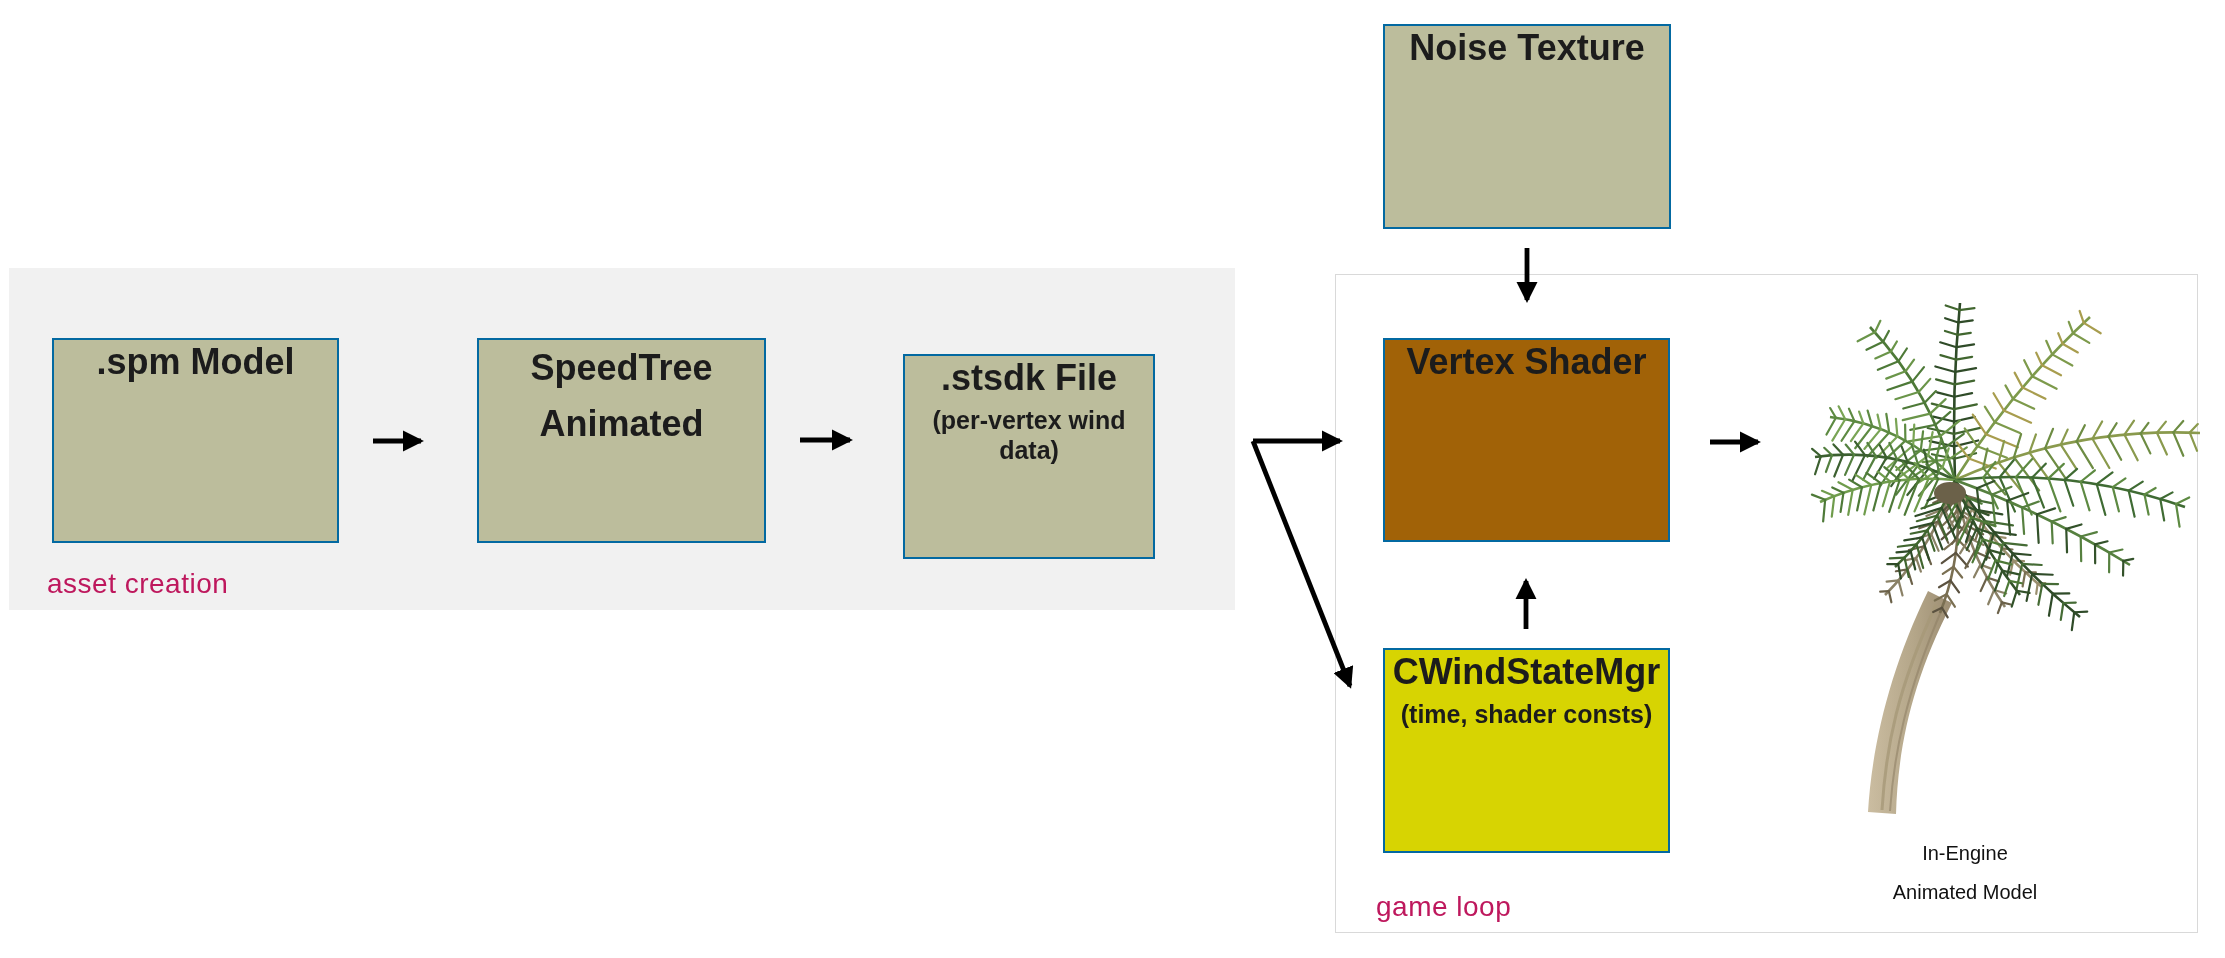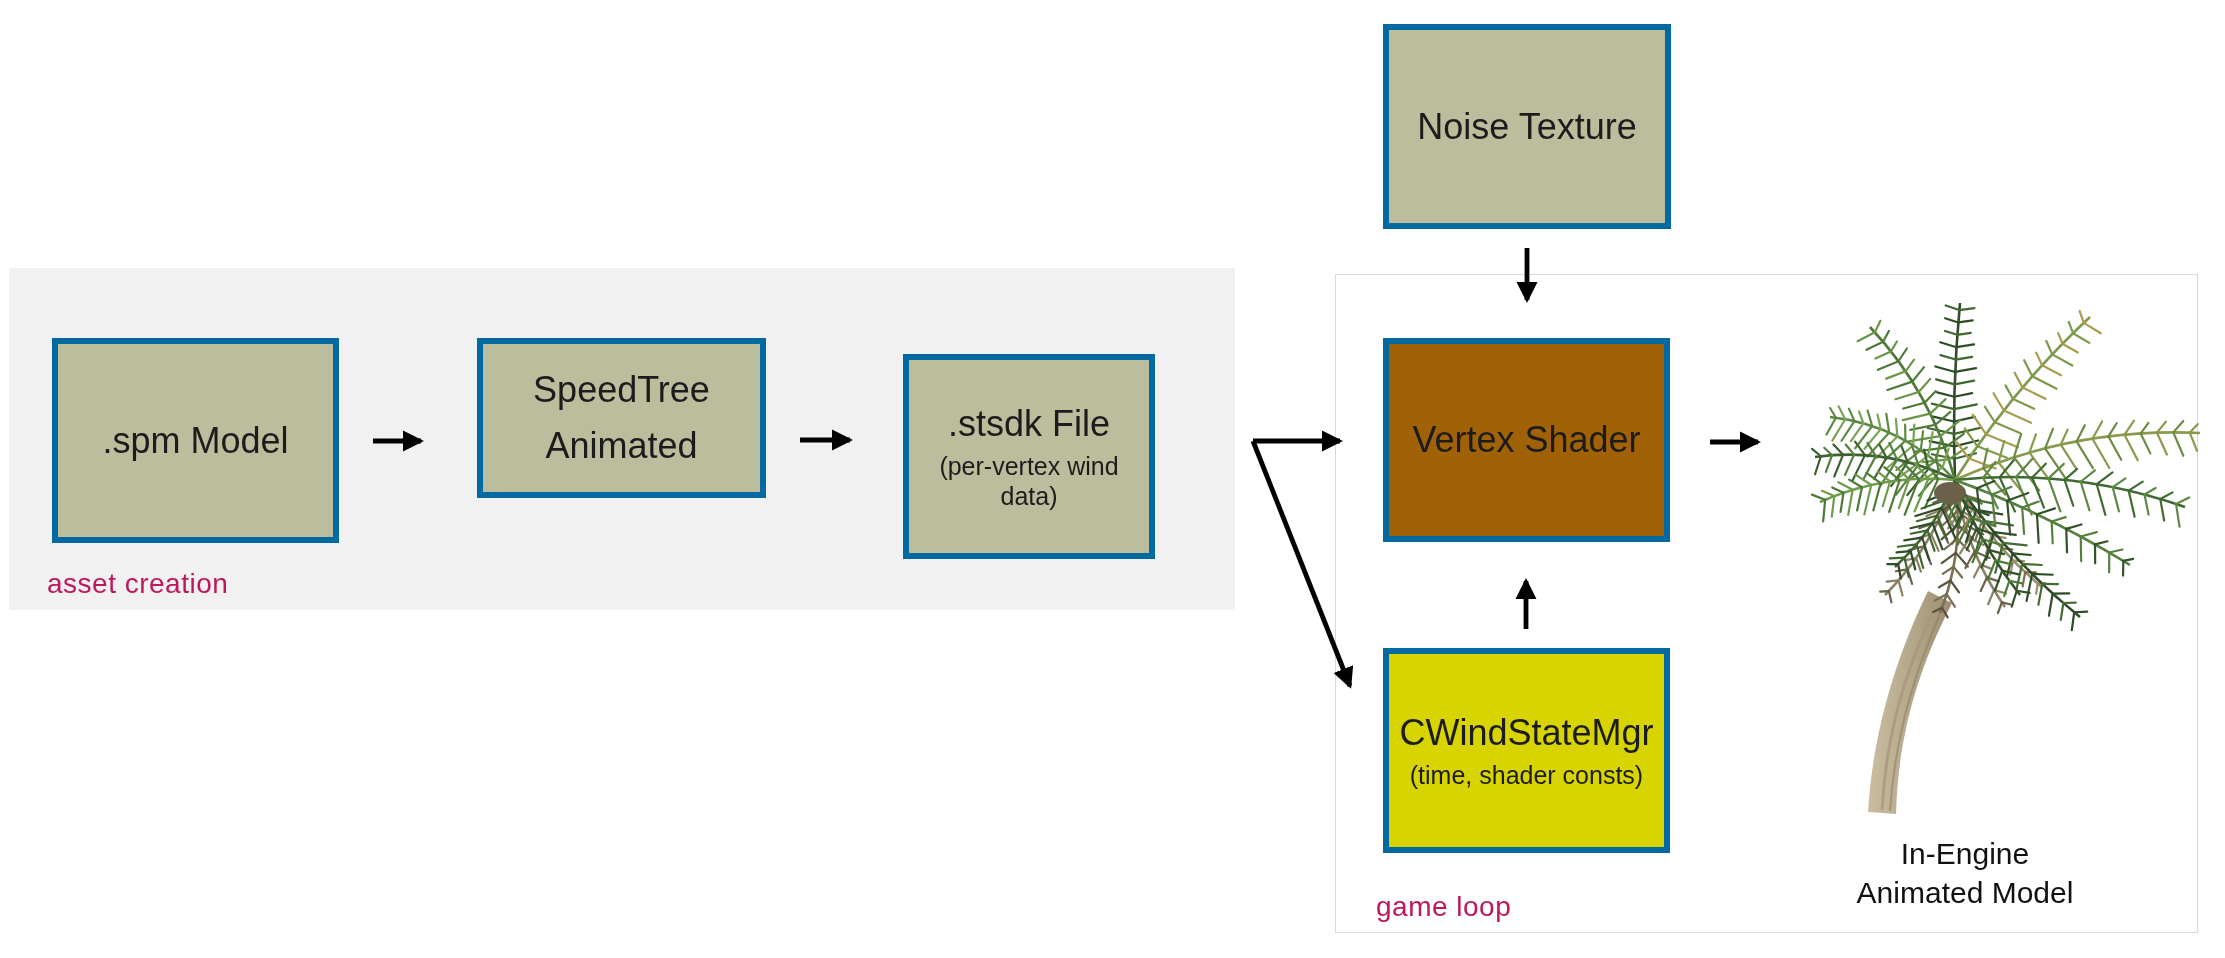--- a/index.html
+++ b/index.html
@@ -7,39 +7,39 @@
     position:relative;width:2225px;height:958px;background:#ffffff;overflow:hidden;
     font-family:"Liberation Sans","DejaVu Sans",sans-serif;color:#1c1c1c;
   }
   .panel{position:absolute;}
   .panel-asset{left:9px;top:268px;width:1226px;height:342px;background:#f1f1f1;}
   .panel-game{left:1335px;top:274px;width:861px;height:657px;background:#ffffff;border:1px solid #d9d9d9;}
   .panel-label{
     position:absolute;left:38px;bottom:10px;font-size:28px;color:#be185d;letter-spacing:0.5px;
   }
   .box{
-    position:absolute;display:flex;flex-direction:column;align-items:center;justify-content:center;
-    border:6px solid #0369a1;box-sizing:border-box;text-align:center;font-size:36px;line-height:1.5;
+    position:absolute;display:flex;flex-direction:column;align-items:center;
+    border:2px solid #0369a1;box-sizing:border-box;text-align:center;font-size:36px;line-height:1.5;font-weight:bold;
   }
   .olive{background:#bcbd9c;}
   .sage{background:#a16207;}
   .yellow{background:#d7d402;}
   .box-spm{left:52px;top:338px;width:287px;height:205px;}
-  .box-modeler{left:477px;top:338px;width:289px;height:160px;}
+  .box-modeler{left:477px;top:338px;width:289px;height:205px;}
   .box-stsdk{left:903px;top:354px;width:252px;height:205px;}
   .box-noise{left:1383px;top:24px;width:288px;height:205px;}
   .box-vertex{left:1383px;top:338px;width:287px;height:204px;}
   .box-cwind{left:1383px;top:648px;width:287px;height:205px;}
   .box .main{display:block;line-height:1.2;}
   .box .sub{display:block;font-size:25px;line-height:1.2;margin-top:6px;}
   .two-line .main{line-height:1.55;}
   .arrows{position:absolute;left:0;top:0;width:2225px;height:958px;pointer-events:none;}
   .caption{
     position:absolute;left:1780px;top:834px;width:370px;text-align:center;
-    font-size:30px;line-height:39px;color:#111;
+    font-size:20px;line-height:39px;color:#111;
   }
   .palm{position:absolute;left:1790px;top:295px;width:420px;height:530px;overflow:visible;}
 </style>
 </head>
 <body>
 
 <div class="canvas">
 
   <div class="panel panel-asset">
     <span class="panel-label">asset creation</span>

